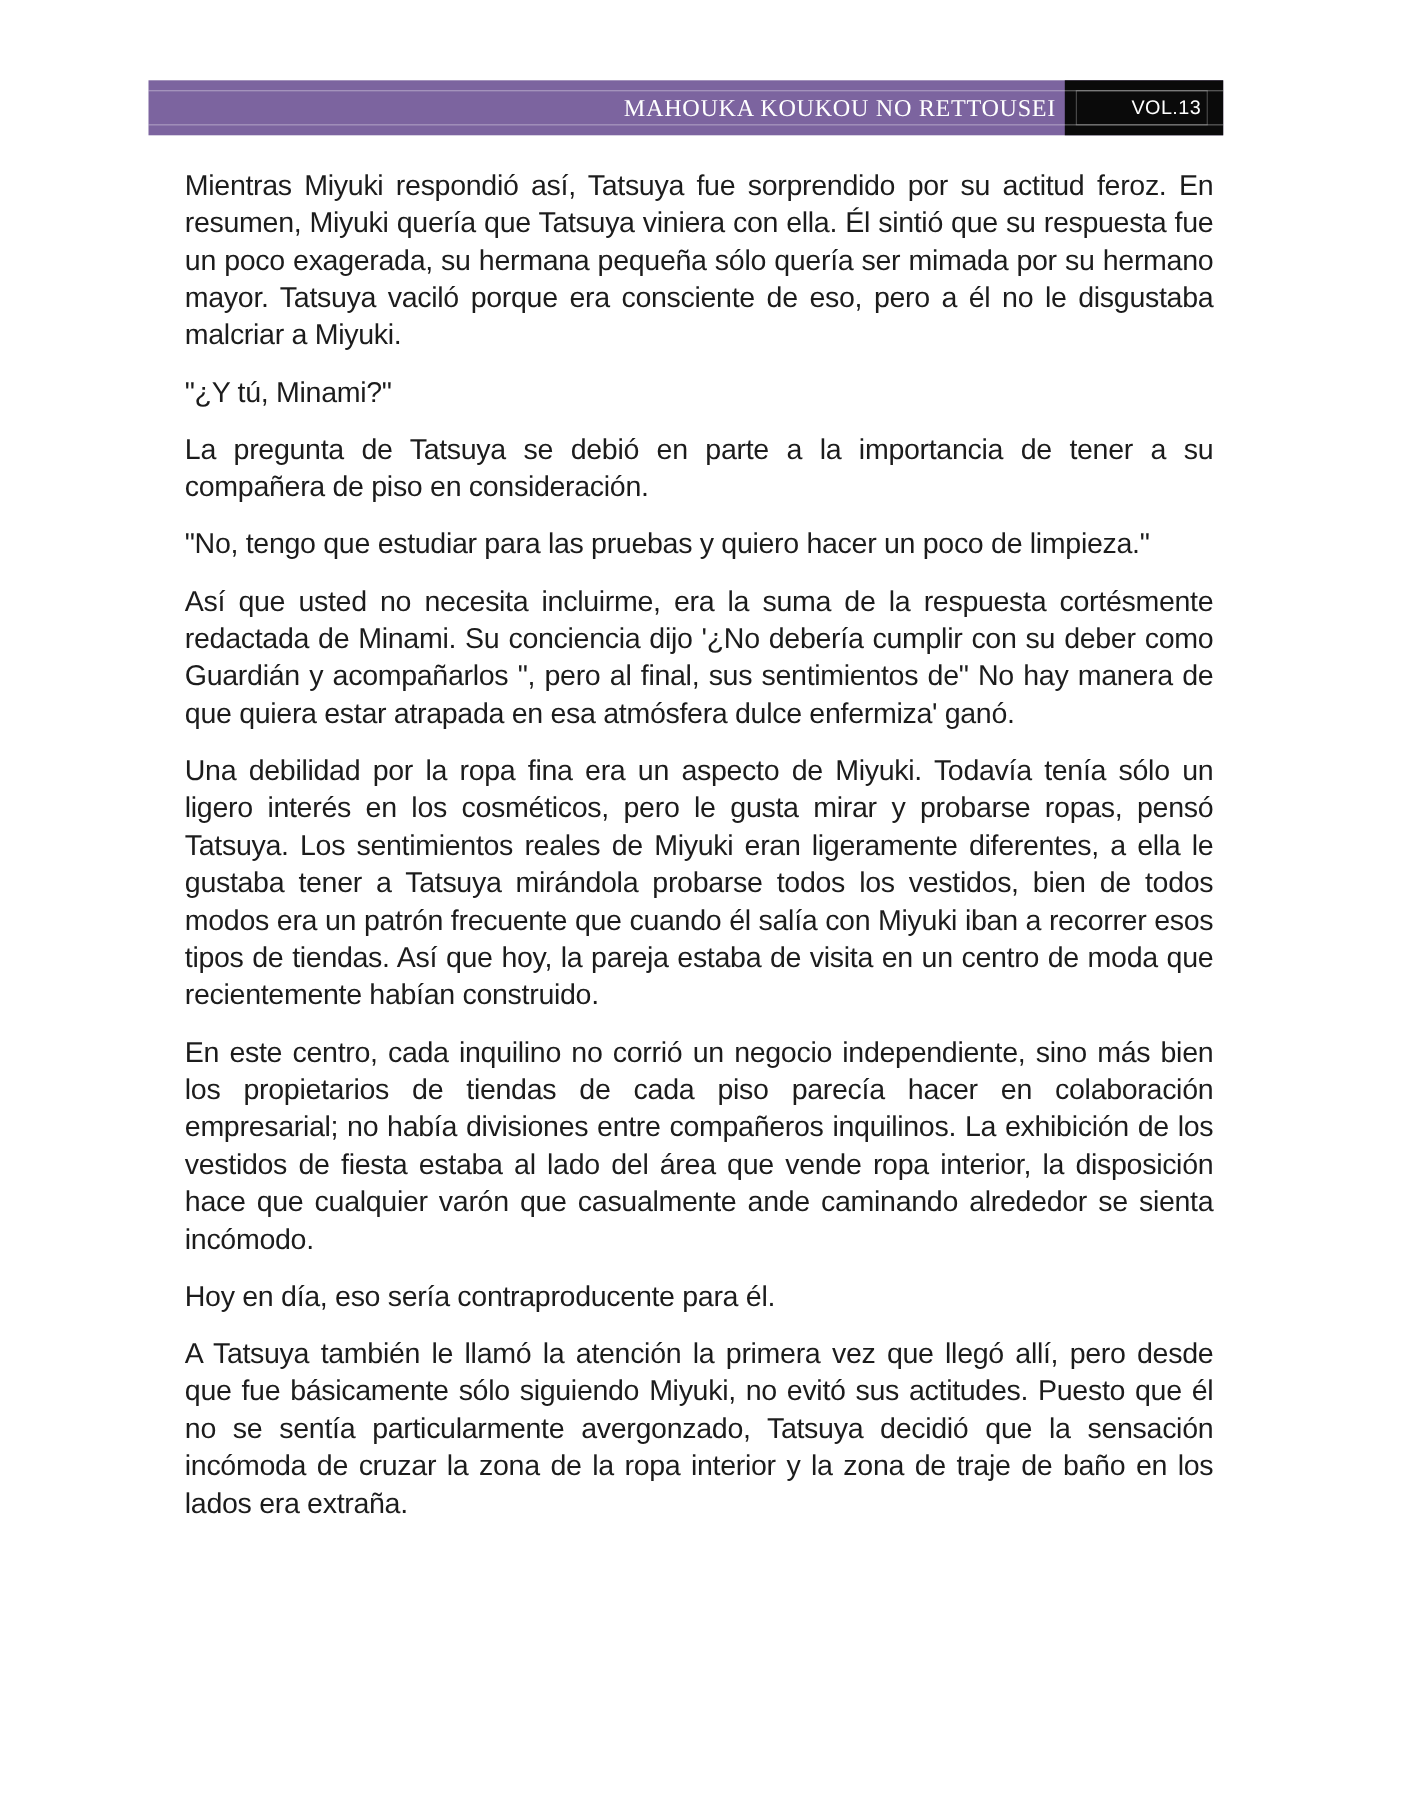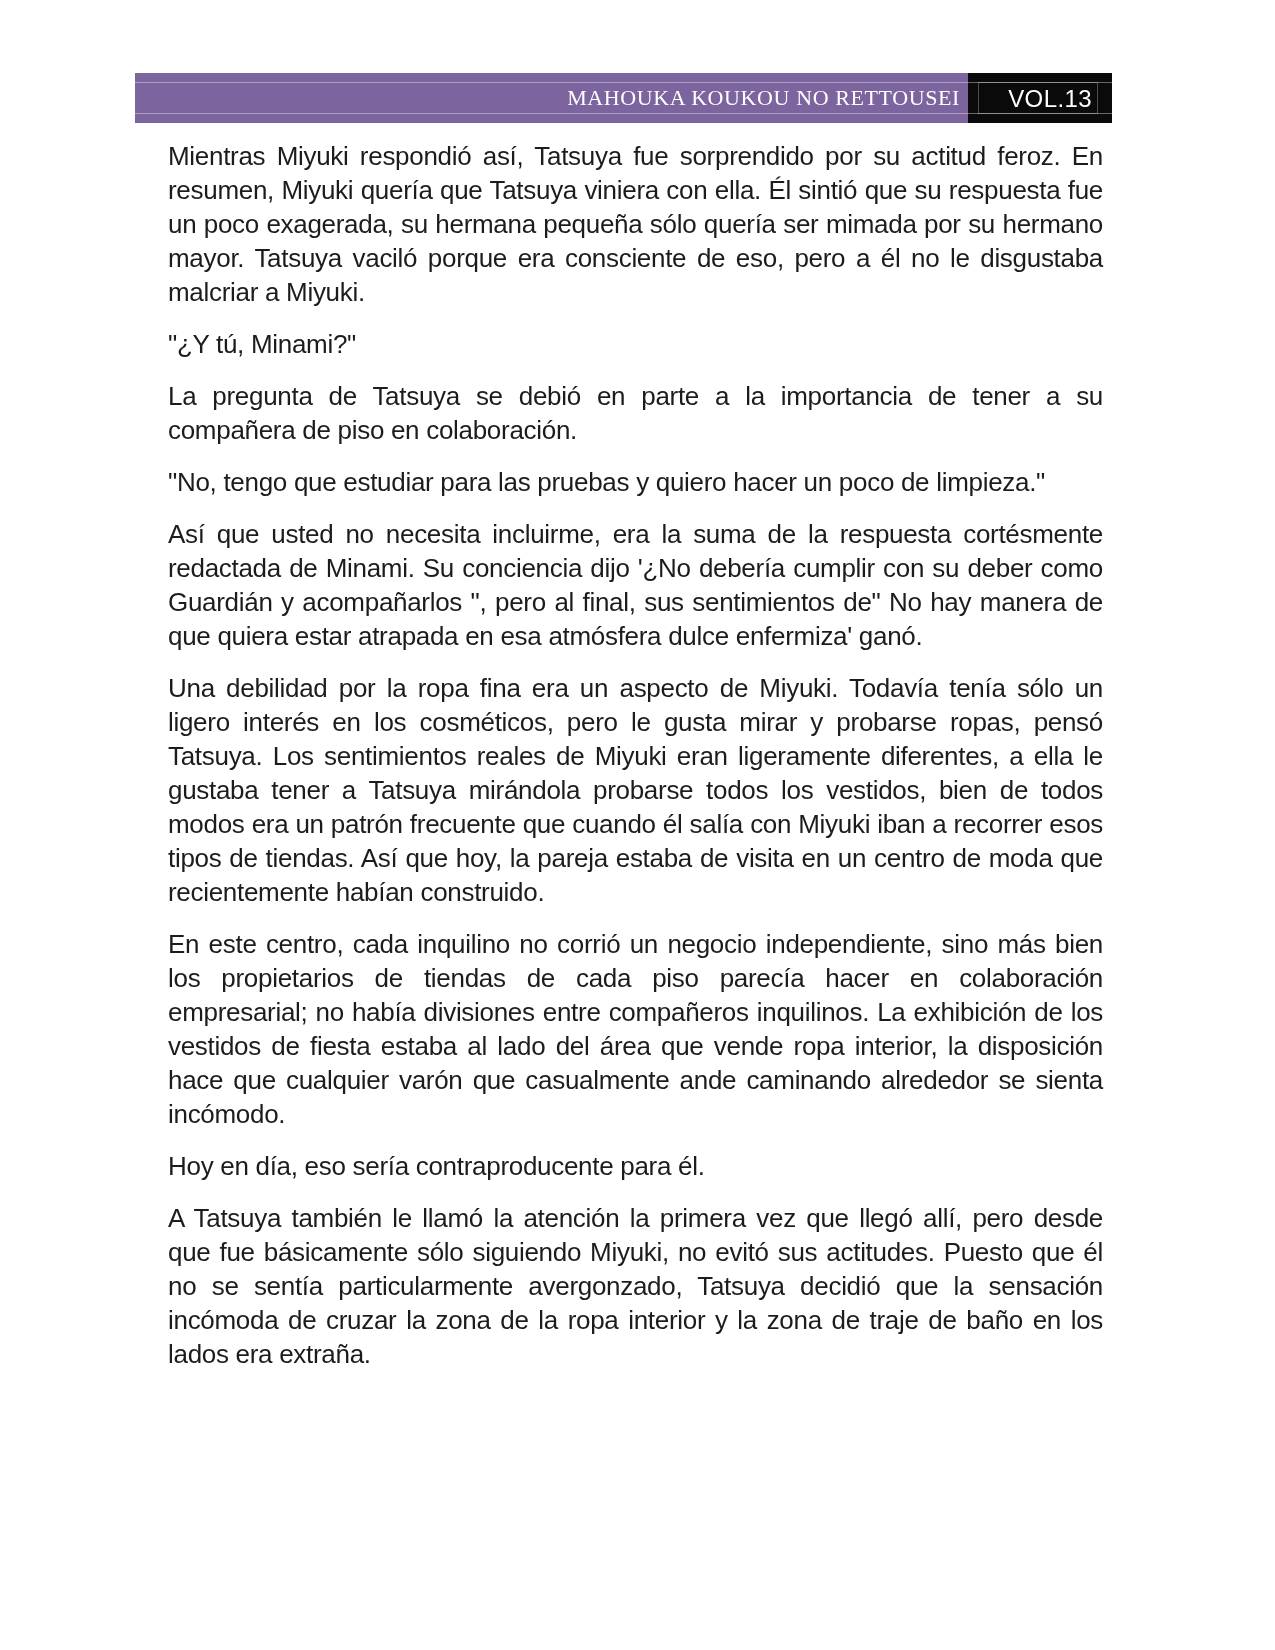--- a/index.html
+++ b/index.html
@@ -58,37 +58,37 @@
     font-family: Liberation Serif, serif;
   }
   .vol-cell {
     position: absolute;
     top: 9px;
     bottom: 9px;
     left: 10px;
     right: 14px;
     border: 1px solid rgba(255,255,255,0.28);
     display: flex;
-    align-items: flex-end;
+    align-items: center;
     justify-content: flex-end;
     padding-right: 5px;
     color: var(--header-text, #FFFFFF);
-    font-size: 24px;
+    font-size: 18px;
     letter-spacing: 0.4px;
     z-index: 3;
   }
   
   .body-text {
     position: absolute;
     left: 168px;
     top: 139px;
     width: 935px;
   }
   .body-text p {
-    margin: 0 0 18px 0;
+    margin: 12px 0 18px 0;
     font-size: 26px;
     line-height: 34px;
     letter-spacing: -0.3px;
     color: var(--body-text, #1C1C1C);
     text-align: justify;
   }
 </style>
 </head>
 <body>
 
@@ -101,21 +101,21 @@
       </div>
     </div>
     <div class="band-line band-top"></div>
     <div class="band-line band-bottom"></div>
     <div class="header-title">MAHOUKA KOUKOU NO RETTOUSEI</div>
   </header>
 
   <main class="body-text">
     <p>Mientras Miyuki respondió así, Tatsuya fue sorprendido por su actitud feroz. En resumen, Miyuki quería que Tatsuya viniera con ella. Él sintió que su respuesta fue un poco exagerada, su hermana pequeña sólo quería ser mimada por su hermano mayor. Tatsuya vaciló porque era consciente de eso, pero a él no le disgustaba malcriar a Miyuki.</p>
     <p>"¿Y tú, Minami?"</p>
-    <p>La pregunta de Tatsuya se debió en parte a la importancia de tener a su compañera de piso en colaboración.</p>
+    <p>La pregunta de Tatsuya se debió en parte a la importancia de tener a su compañera de piso en consideración.</p>
     <p>"No, tengo que estudiar para las pruebas y quiero hacer un poco de limpieza."</p>
     <p>Así que usted no necesita incluirme, era la suma de la respuesta cortésmente redactada de Minami. Su conciencia dijo '¿No debería cumplir con su deber como Guardián y acompañarlos ", pero al final, sus sentimientos de" No hay manera de que quiera estar atrapada en esa atmósfera dulce enfermiza' ganó.</p>
     <p>Una debilidad por la ropa fina era un aspecto de Miyuki. Todavía tenía sólo un ligero interés en los cosméticos, pero le gusta mirar y probarse ropas, pensó Tatsuya. Los sentimientos reales de Miyuki eran ligeramente diferentes, a ella le gustaba tener a Tatsuya mirándola probarse todos los vestidos, bien de todos modos era un patrón frecuente que cuando él salía con Miyuki iban a recorrer esos tipos de tiendas. Así que hoy, la pareja estaba de visita en un centro de moda que recientemente habían construido.</p>
     <p>En este centro, cada inquilino no corrió un negocio independiente, sino más bien los propietarios de tiendas de cada piso parecía hacer en colaboración empresarial; no había divisiones entre compañeros inquilinos. La exhibición de los vestidos de fiesta estaba al lado del área que vende ropa interior, la disposición hace que cualquier varón que casualmente ande caminando alrededor se sienta incómodo.</p>
     <p>Hoy en día, eso sería contraproducente para él.</p>
     <p>A Tatsuya también le llamó la atención la primera vez que llegó allí, pero desde que fue básicamente sólo siguiendo Miyuki, no evitó sus actitudes. Puesto que él no se sentía particularmente avergonzado, Tatsuya decidió que la sensación incómoda de cruzar la zona de la ropa interior y la zona de traje de baño en los lados era extraña.</p>
   </main>
 
 </div>
 

